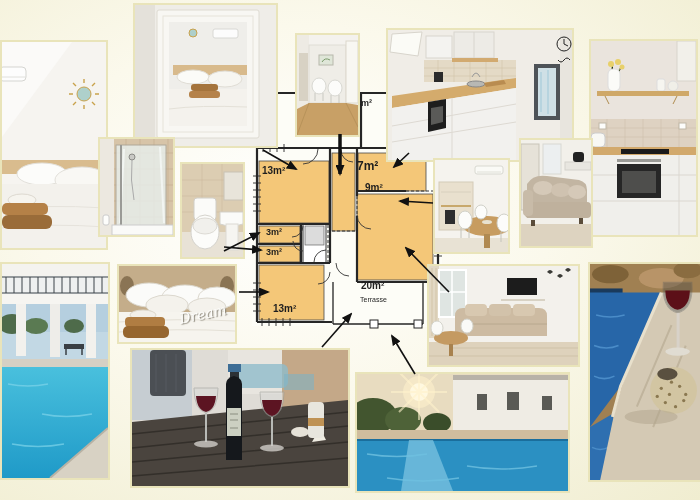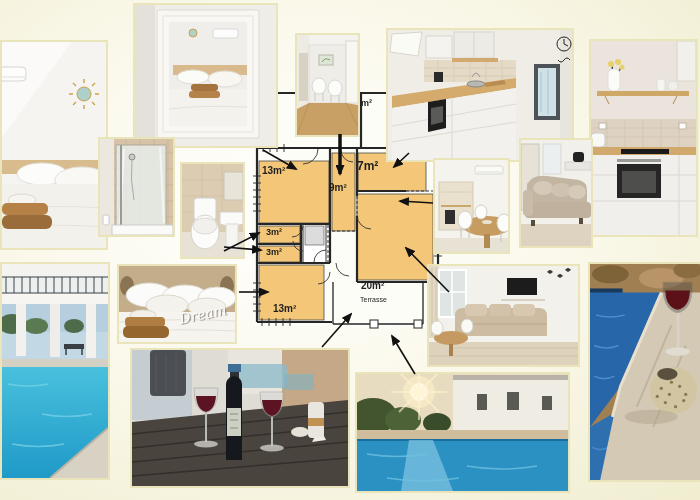--- a/index.html
+++ b/index.html
@@ -88,21 +88,21 @@
     <g stroke="#262626" stroke-width="0.9">
       <path d="M253,176 H261 M253,183 H261 M253,190 H261 M253,197 H261 M253,204 H261 M253,211 H261"></path>
       <path d="M253,283 H261 M253,290 H261 M253,297 H261 M253,304 H261 M253,311 H261"></path>
       <path d="M434,228 H442 M434,235 H442 M434,242 H442 M434,249 H442 M434,256 H442"></path>
       <path d="M263,144 V152 M270,144 V152 M277,144 V152 M284,144 V152"></path>
       <path d="M262,318 V326 M269,318 V326 M276,318 V326 M283,318 V326 M290,318 V326"></path>
     </g>
   </svg>
 
   <span class="lbl" style="left:262px;top:165px;font-size:10px;">13m²</span>
-  <span class="lbl" style="left:329px;top:182px;font-size:10px;">9m²</span>
+  <span class="lbl" style="left:329px;top:182px;font-size:10px;padding-left:36px;">9m²</span>
   <span class="lbl" style="left:357px;top:159px;font-size:12px;">7m²</span>
   <span class="lbl" style="left:266px;top:227px;font-size:9px;">3m²</span>
   <span class="lbl" style="left:266px;top:247px;font-size:9px;">3m²</span>
   <span class="lbl" style="left:361px;top:280px;font-size:10px;">20m²</span>
   <span class="lbl" style="left:273px;top:303px;font-size:10px;">13m²</span>
   <span class="lbl" style="left:356px;top:98px;font-size:9px;">4m²</span>
   <span class="lbl" style="left:360px;top:296px;font-size:7px;font-weight:normal;">Terrasse</span>
 
 
   <figure class="ph" style="left:0;top:40px;width:104px;height:206px;">

